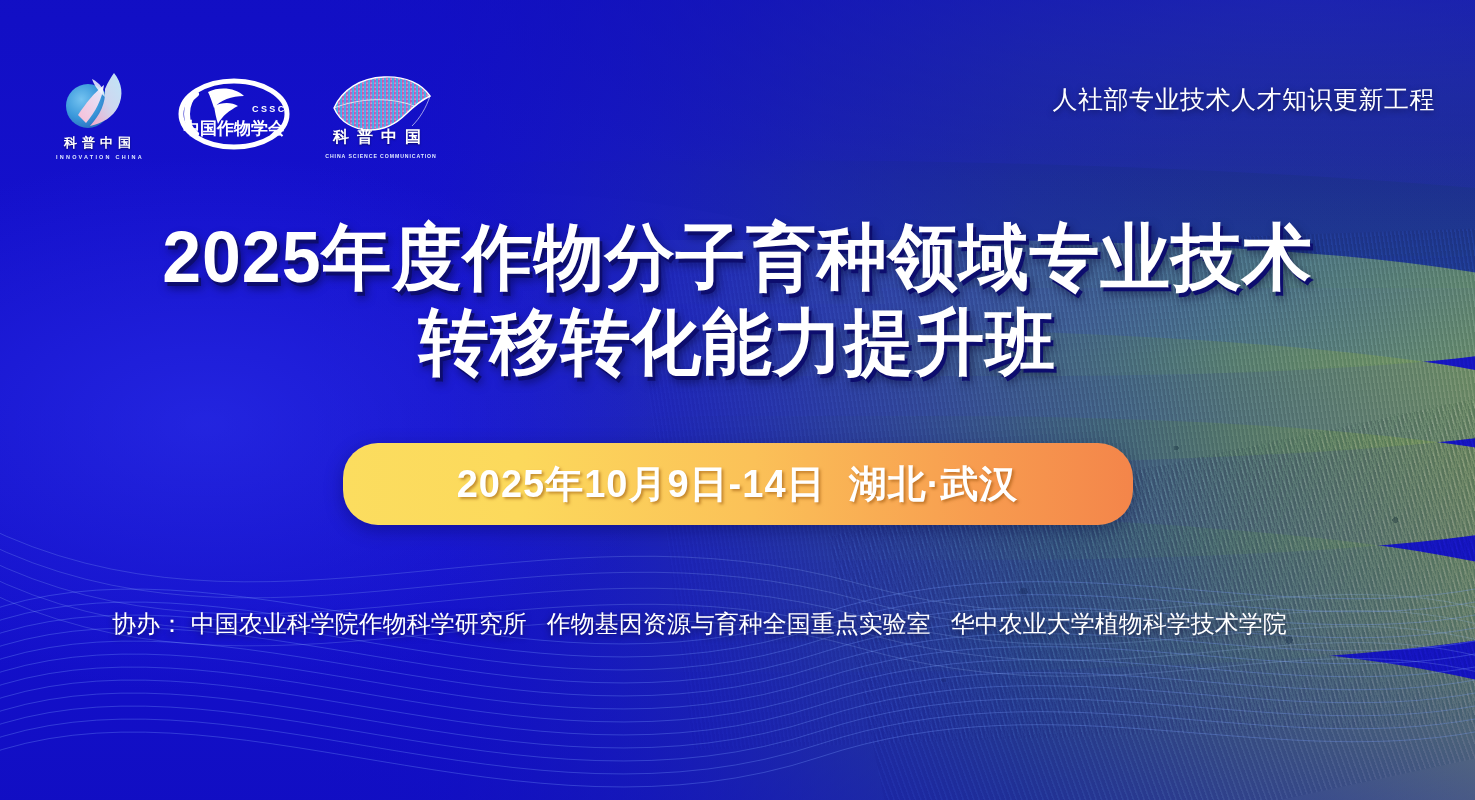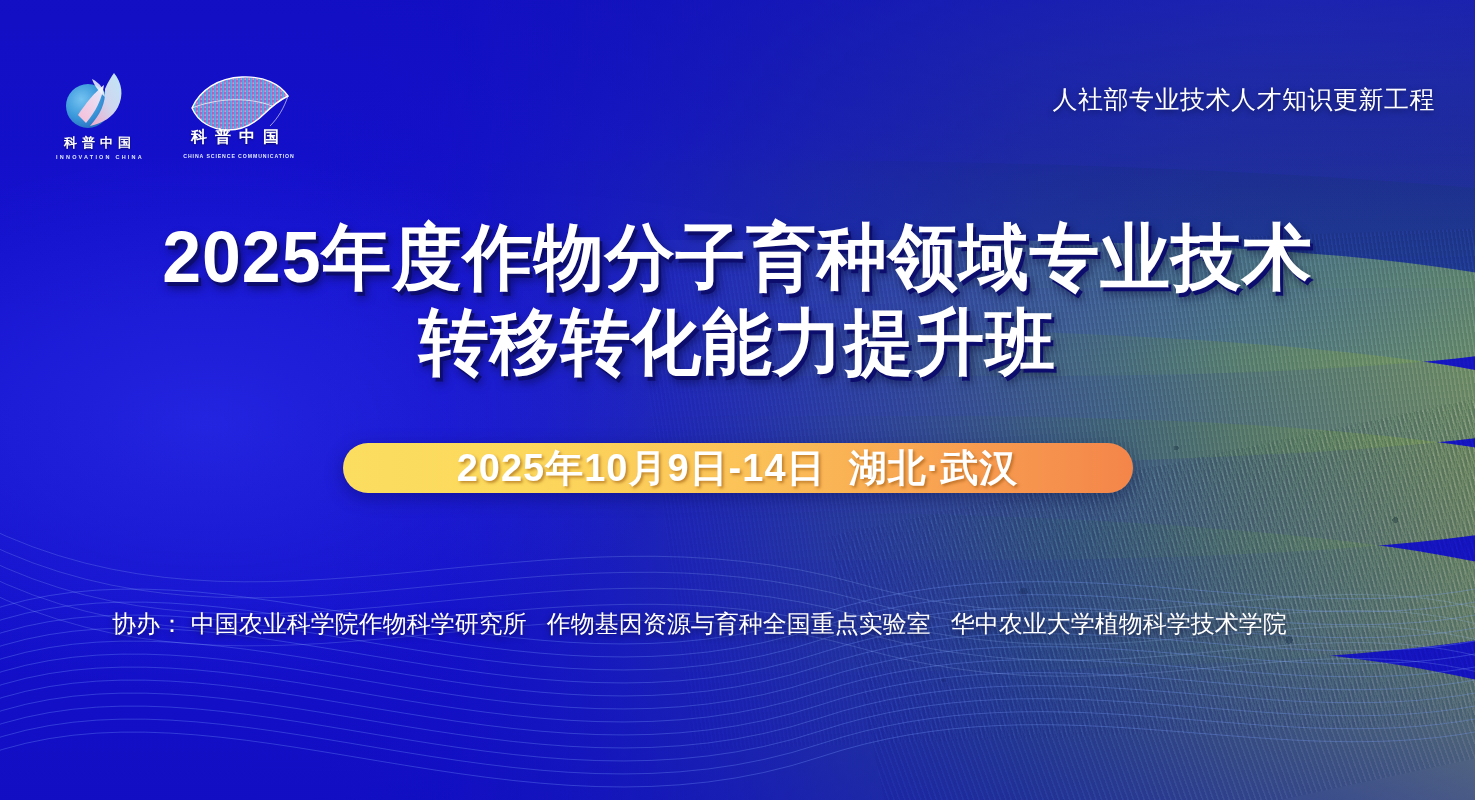--- a/index.html
+++ b/index.html
@@ -175,21 +175,21 @@
        3px 4px 0 #0d0d6e,
        4px 6px 10px rgba(0,0,40,.55);
     transform:scaleX(.97);
   }
   .title .l1{ display:block; }
   .title .l2{ display:block; }
 
   
   .pill-wrap{ position:absolute; left:0; right:0; top:443px; display:flex; justify-content:center; }
   .pill{
-    min-width:790px; height:50px;
+    min-width:790px; height:82px;
     border-radius:35px;
     background:linear-gradient(90deg,#fbdd5f 0%,#fcd95c 22%,#fbc158 52%,#f79a4f 82%,#f4854a 100%);
     display:flex; align-items:center; justify-content:center;
     box-shadow:0 5px 18px rgba(0,0,60,.35);
   }
   .pill-text{
     color:#ffffff; font-size:38px; font-weight:bold; letter-spacing:1px;
     text-shadow:2px 2px 3px rgba(150,80,10,.55);
     white-space:pre;
   }
@@ -277,20 +277,31 @@
             </defs>
             <path d="M42,2 C50,12 52,24 46,36 C41,46 31,52 18,55 C28,44 34,32 33,18 C36,11 39,6 42,2 Z" fill="url(#kcg1)"></path>
             <path d="M6,44 C14,32 22,22 32,14 C30,28 24,40 14,52 Z" fill="url(#kcg2)"></path>
             <path d="M20,8 C28,12 32,18 33,26 C26,20 22,14 20,8 Z" fill="#f1f6ff" opacity=".85"></path>
           </svg>
         </div>
         <div class="logo-txt">科普中国</div>
         <div class="logo-sub">INNOVATION CHINA</div>
       </div>
 
+      <div class="logo logo-cssc">
+        <svg width="120" height="78" viewBox="0 0 120 78" aria-hidden="true">
+          <ellipse cx="60" cy="38" rx="53" ry="33" fill="none" stroke="#ffffff" stroke-width="5"></ellipse>
+          <path d="M96,14 A46,28 0 1 0 96,62" fill="none" stroke="#1b1fb0" stroke-width="10" stroke-linecap="round" opacity="0"></path>
+          <path d="M22,18 C10,26 10,50 22,58" fill="none" stroke="#ffffff" stroke-width="6" stroke-linecap="round"></path>
+          <path d="M34,16 C46,10 62,12 70,20 C58,20 46,24 40,32 C38,26 36,20 34,16 Z" fill="#ffffff"></path>
+          <path d="M40,30 C48,26 58,26 64,30 C56,34 48,40 44,48 C42,42 41,36 40,30 Z" fill="#ffffff"></path>
+          <text x="78" y="36" font-family="Liberation Sans, sans-serif" font-size="9" font-weight="bold" fill="#ffffff" letter-spacing="2.4">CSSC</text>
+          <text x="60" y="58" text-anchor="middle" font-family="Liberation Sans, sans-serif" font-size="17" font-weight="bold" fill="#ffffff" letter-spacing="0">中国作物学会</text>
+        </svg>
+      </div>
 
       <div class="logo logo-kp">
         <svg class="fan" viewBox="0 0 112 60" aria-hidden="true">
           <defs>
             <linearGradient id="kpg" x1="0" y1="0.5" x2="1" y2="0.5">
               <stop offset="0" stop-color="#e8489a"></stop>
               <stop offset="35%" stop-color="#a567c8"></stop>
               <stop offset="70%" stop-color="#4aa9e8"></stop>
               <stop offset="100%" stop-color="#35c6f2"></stop>
             </linearGradient>

